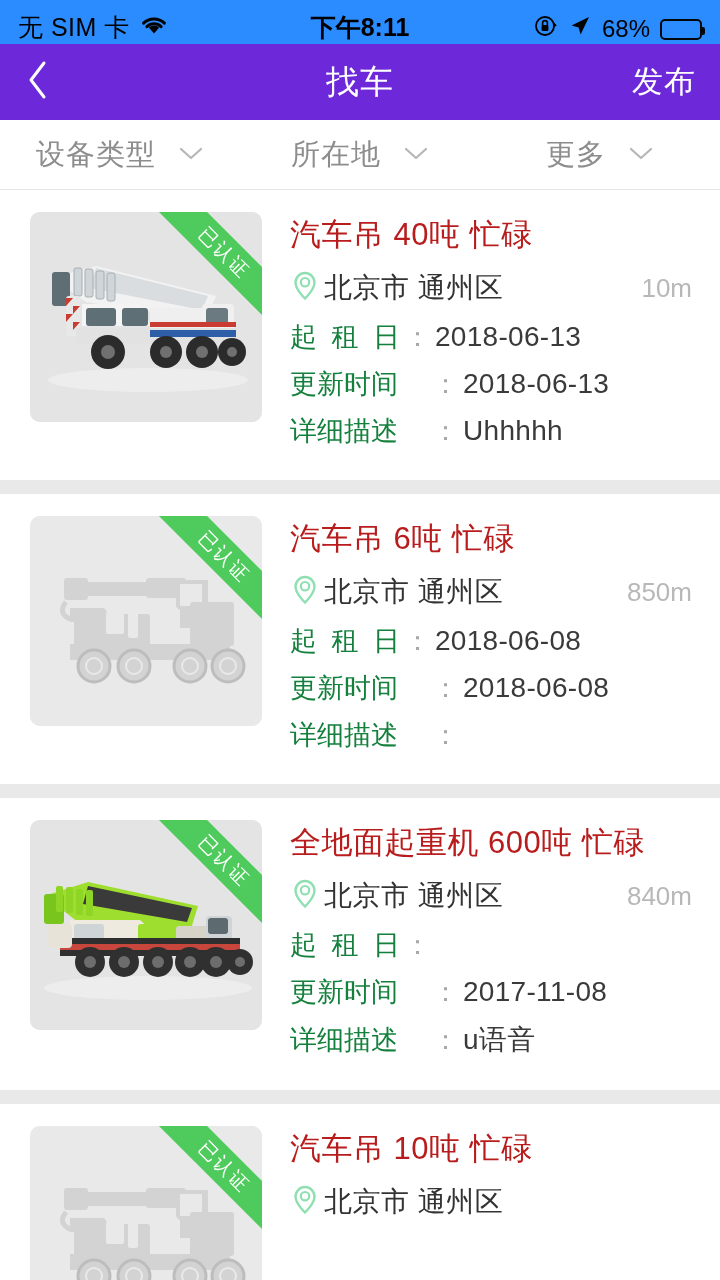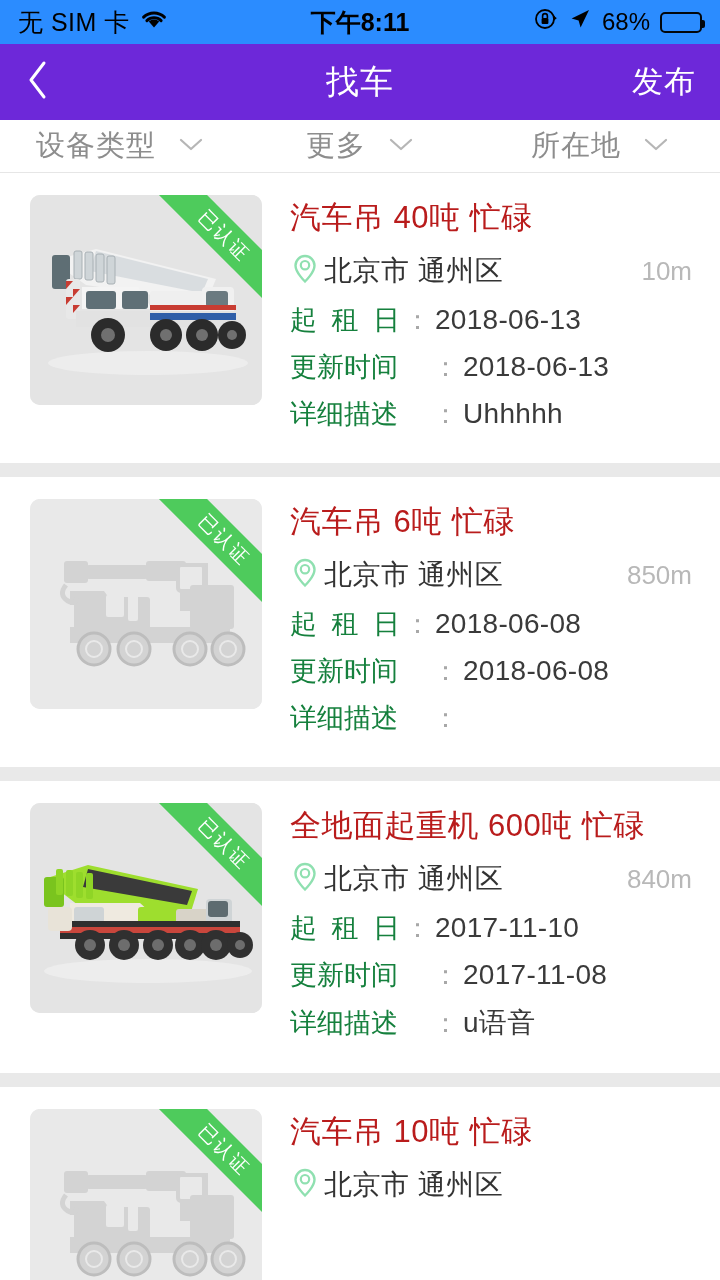--- a/index.html
+++ b/index.html
@@ -5,21 +5,21 @@
   * { box-sizing: border-box; margin: 0; padding: 0; }
   html, body {
     width: 720px; height: 1280px;
     background: #ffffff;
     font-family: "Liberation Sans", "DejaVu Sans", sans-serif;
     overflow: hidden;
   }
   
   .statusbar {
     height: 44px; background: #2B8CFF;
-    display: flex; align-items: center;
+    display: flex; align-items: flex-end;
     padding: 0 18px; color: #000;
     font-size: 24px; font-weight: 500;
     position: relative;
   }
   .sb-left { display: flex; align-items: center; gap: 9px; }
   .sb-carrier { font-size: 25px; letter-spacing: .5px; }
   .sb-center {
     position: absolute; left: 0; right: 0; text-align: center;
     font-size: 25px; font-weight: 700; pointer-events: none;
   }
@@ -51,21 +51,21 @@
     position: absolute; left: 0; right: 0; text-align: center;
     font-size: 33px; font-weight: 400; letter-spacing: 1px;
     pointer-events: none;
   }
   .nav-action {
     margin-left: auto; font-size: 31px; color: #fff;
     position: relative; z-index: 2; letter-spacing: 1px;
   }
   
   .filterbar {
-    height: 53px; background: #fff; display: flex;
+    height: 70px; background: #fff; display: flex;
     border-bottom: 1px solid #e6e6e6;
   }
   .filter-cell {
     flex: 1; display: flex; align-items: center; justify-content: center;
     gap: 22px;
   }
   .filter-label { font-size: 29px; color: #8d8d8d; letter-spacing: 1px; }
   .chev { display: block; }
   
   .list { background: #fff; }
@@ -163,29 +163,29 @@
 <div class="filterbar">
   <div class="filter-cell">
     <span class="filter-label">设备类型</span>
     <span class="chev">
       <svg width="26" height="16" viewBox="0 0 26 16">
           <path d="M3 4 L13 13 L23 4" stroke="#b6b6b6" stroke-width="2.2" fill="none" stroke-linecap="round" stroke-linejoin="round"></path>
         </svg>
     </span>
   </div>
   <div class="filter-cell">
-    <span class="filter-label">更多</span>
+    <span class="filter-label">所在地</span>
     <span class="chev">
       <svg width="26" height="16" viewBox="0 0 26 16">
           <path d="M3 4 L13 13 L23 4" stroke="#b6b6b6" stroke-width="2.2" fill="none" stroke-linecap="round" stroke-linejoin="round"></path>
         </svg>
     </span>
   </div>
   <div class="filter-cell">
-    <span class="filter-label">所在地</span>
+    <span class="filter-label">更多</span>
     <span class="chev">
       <svg width="26" height="16" viewBox="0 0 26 16">
           <path d="M3 4 L13 13 L23 4" stroke="#b6b6b6" stroke-width="2.2" fill="none" stroke-linecap="round" stroke-linejoin="round"></path>
         </svg>
     </span>
   </div>
 </div>
 
 <div class="list" id="listing-list">
     <div class="card ">
@@ -380,21 +380,20 @@
           <span class="pin"><svg width="30" height="34" viewBox="0 0 30 34">
     <path d="M15 4 a9.5 9.5 0 0 1 9.5 9.5 c0 7 -9.5 16 -9.5 16 s-9.5 -9 -9.5 -16 A9.5 9.5 0 0 1 15 4 z" fill="none" stroke="#8FE0B0" stroke-width="2.4"></path>
     <circle cx="15" cy="13.2" r="4.2" fill="none" stroke="#8FE0B0" stroke-width="2.2"></circle>
   </svg></span>
           <span class="loc-text">北京市 通州区</span>
           <span class="dist">840m</span>
         </div>
         <div class="row">
       <span class="row-label spread">起 租 日</span>
       <span class="colon">：</span>
-      <span class="row-value">2017-11-10</span>
     </div>
         <div class="row">
       <span class="row-label ">更新时间</span>
       <span class="colon">：</span>
       <span class="row-value">2017-11-08</span>
     </div>
         <div class="row">
       <span class="row-label ">详细描述</span>
       <span class="colon">：</span>
       <span class="row-value">u语音</span>

